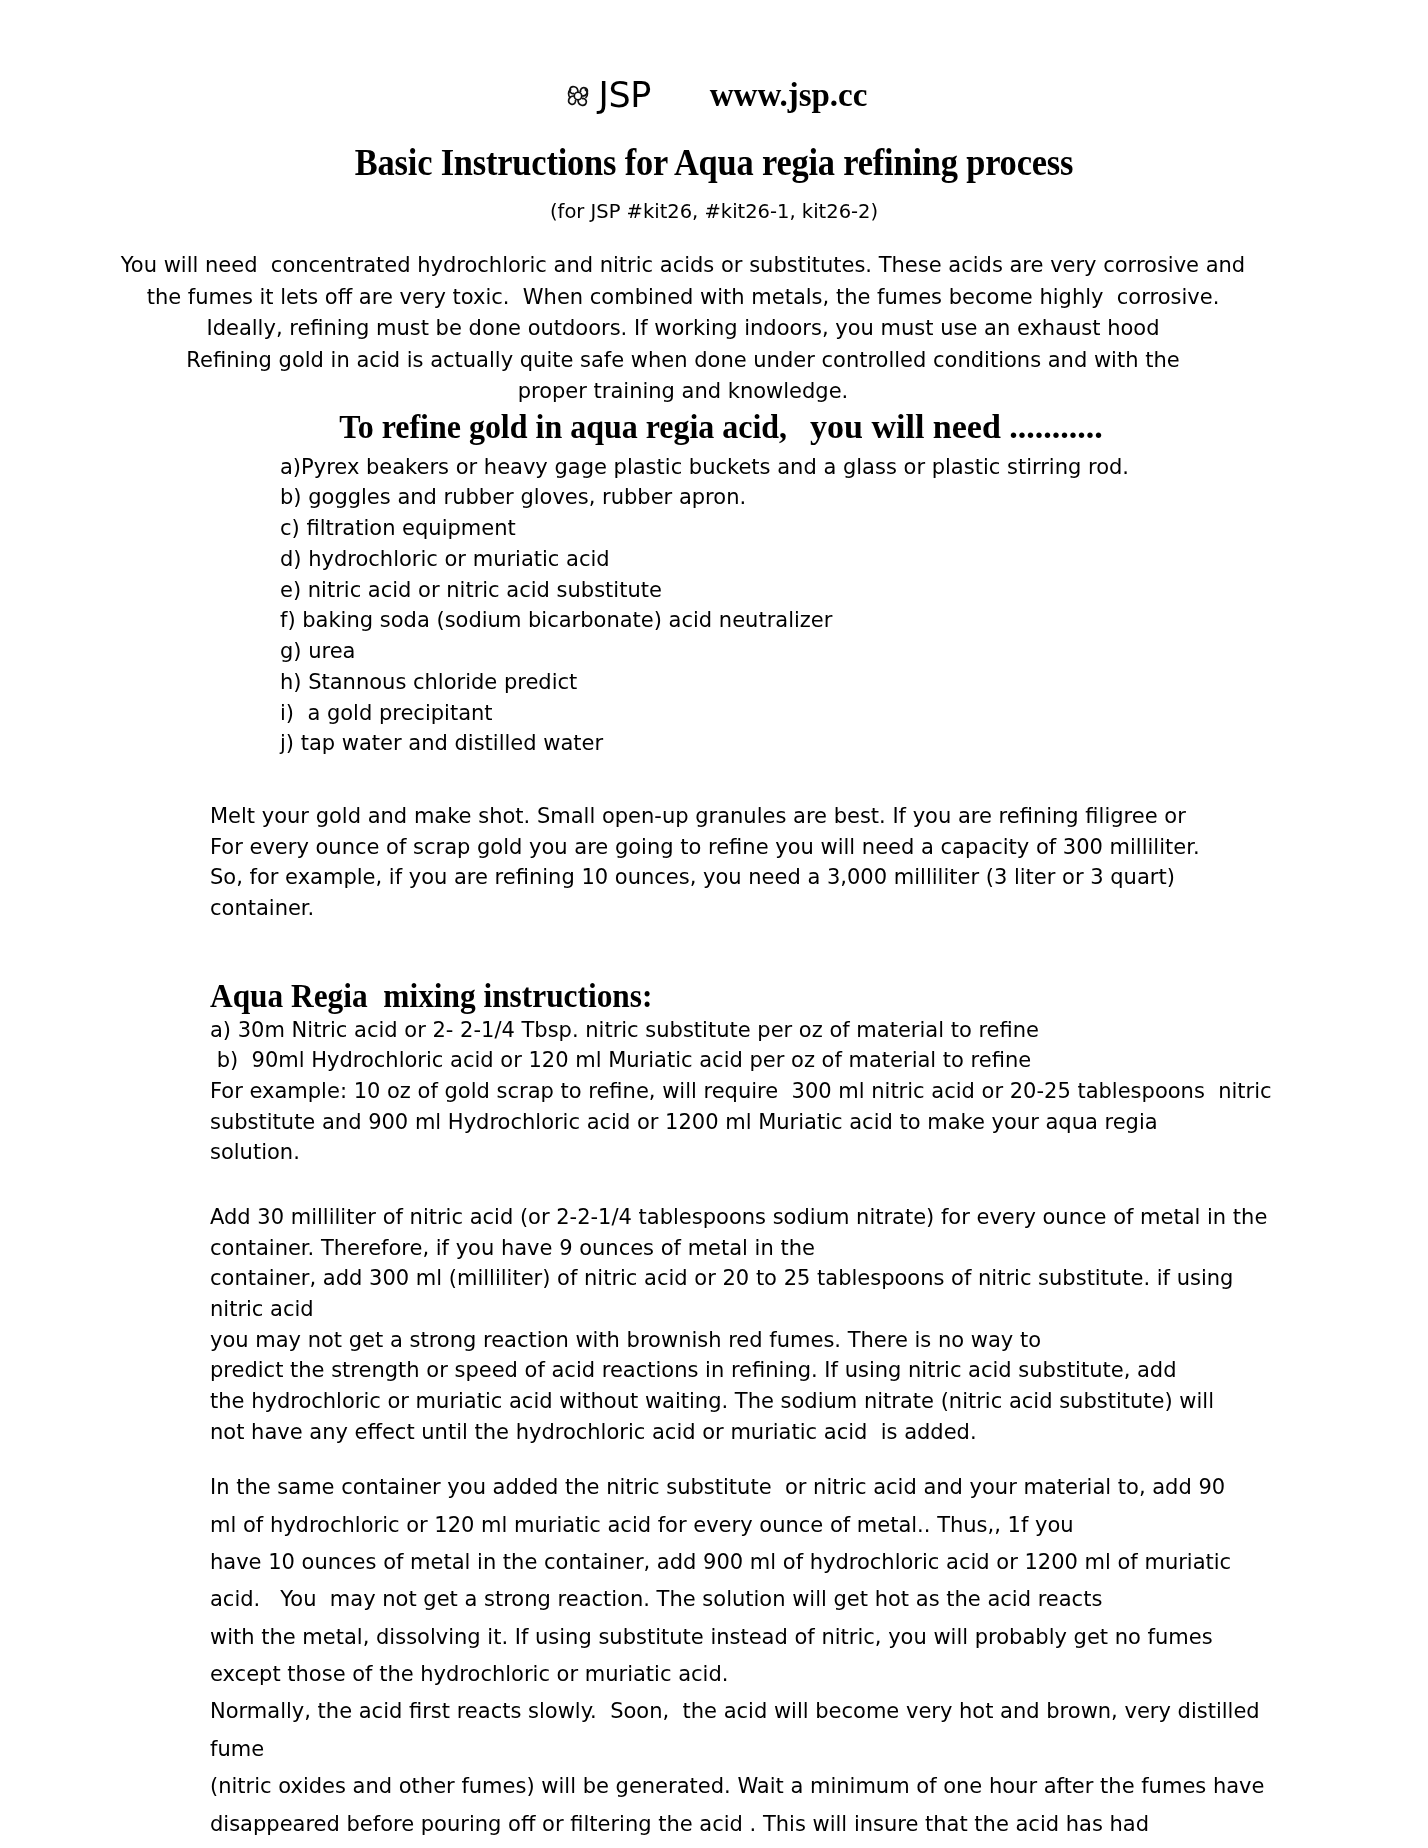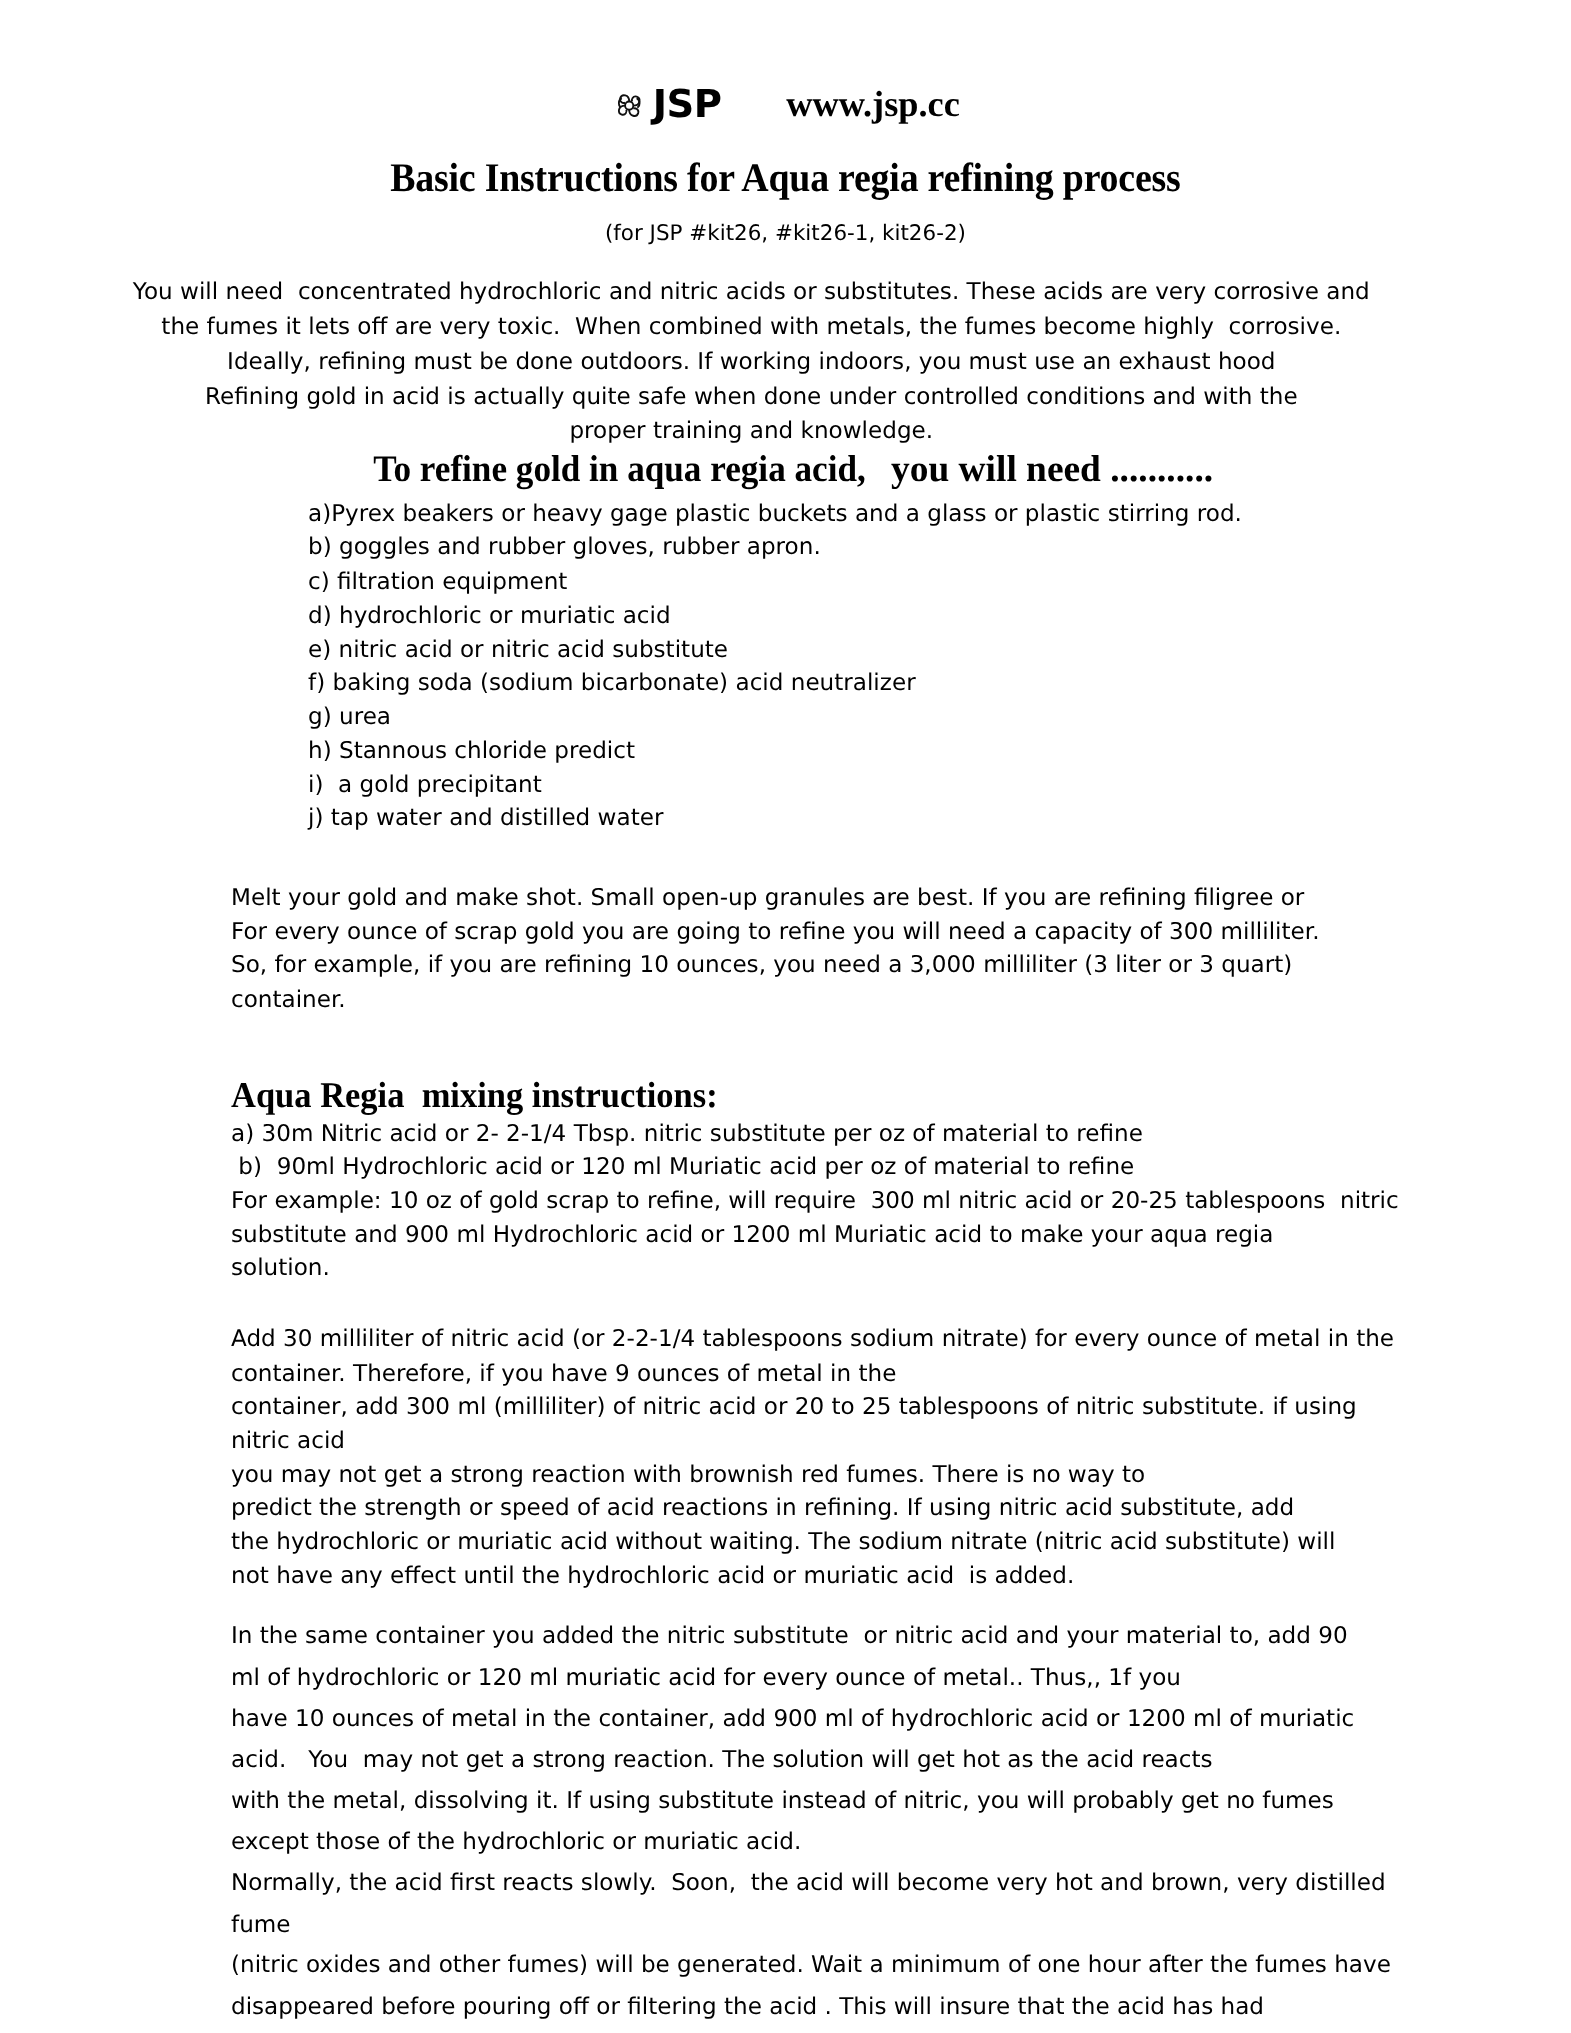--- a/index.html
+++ b/index.html
@@ -36,21 +36,21 @@
     gap: 4px;
   }
   .logo-glyph {
     width: 34px;
     height: 34px;
     flex: 0 0 34px;
     display: block;
   }
   .brand-text {
     font-family: "DejaVu Sans", sans-serif;
-    font-weight: bold;
+    font-weight: normal;
     font-size: 35px;
     letter-spacing: -0.5px;
     line-height: 1;
   }
   .site-url {
     font-family: "Liberation Serif", serif;
     font-weight: bold;
     font-size: 33px;
     line-height: 1;
     margin-left: 37px;

